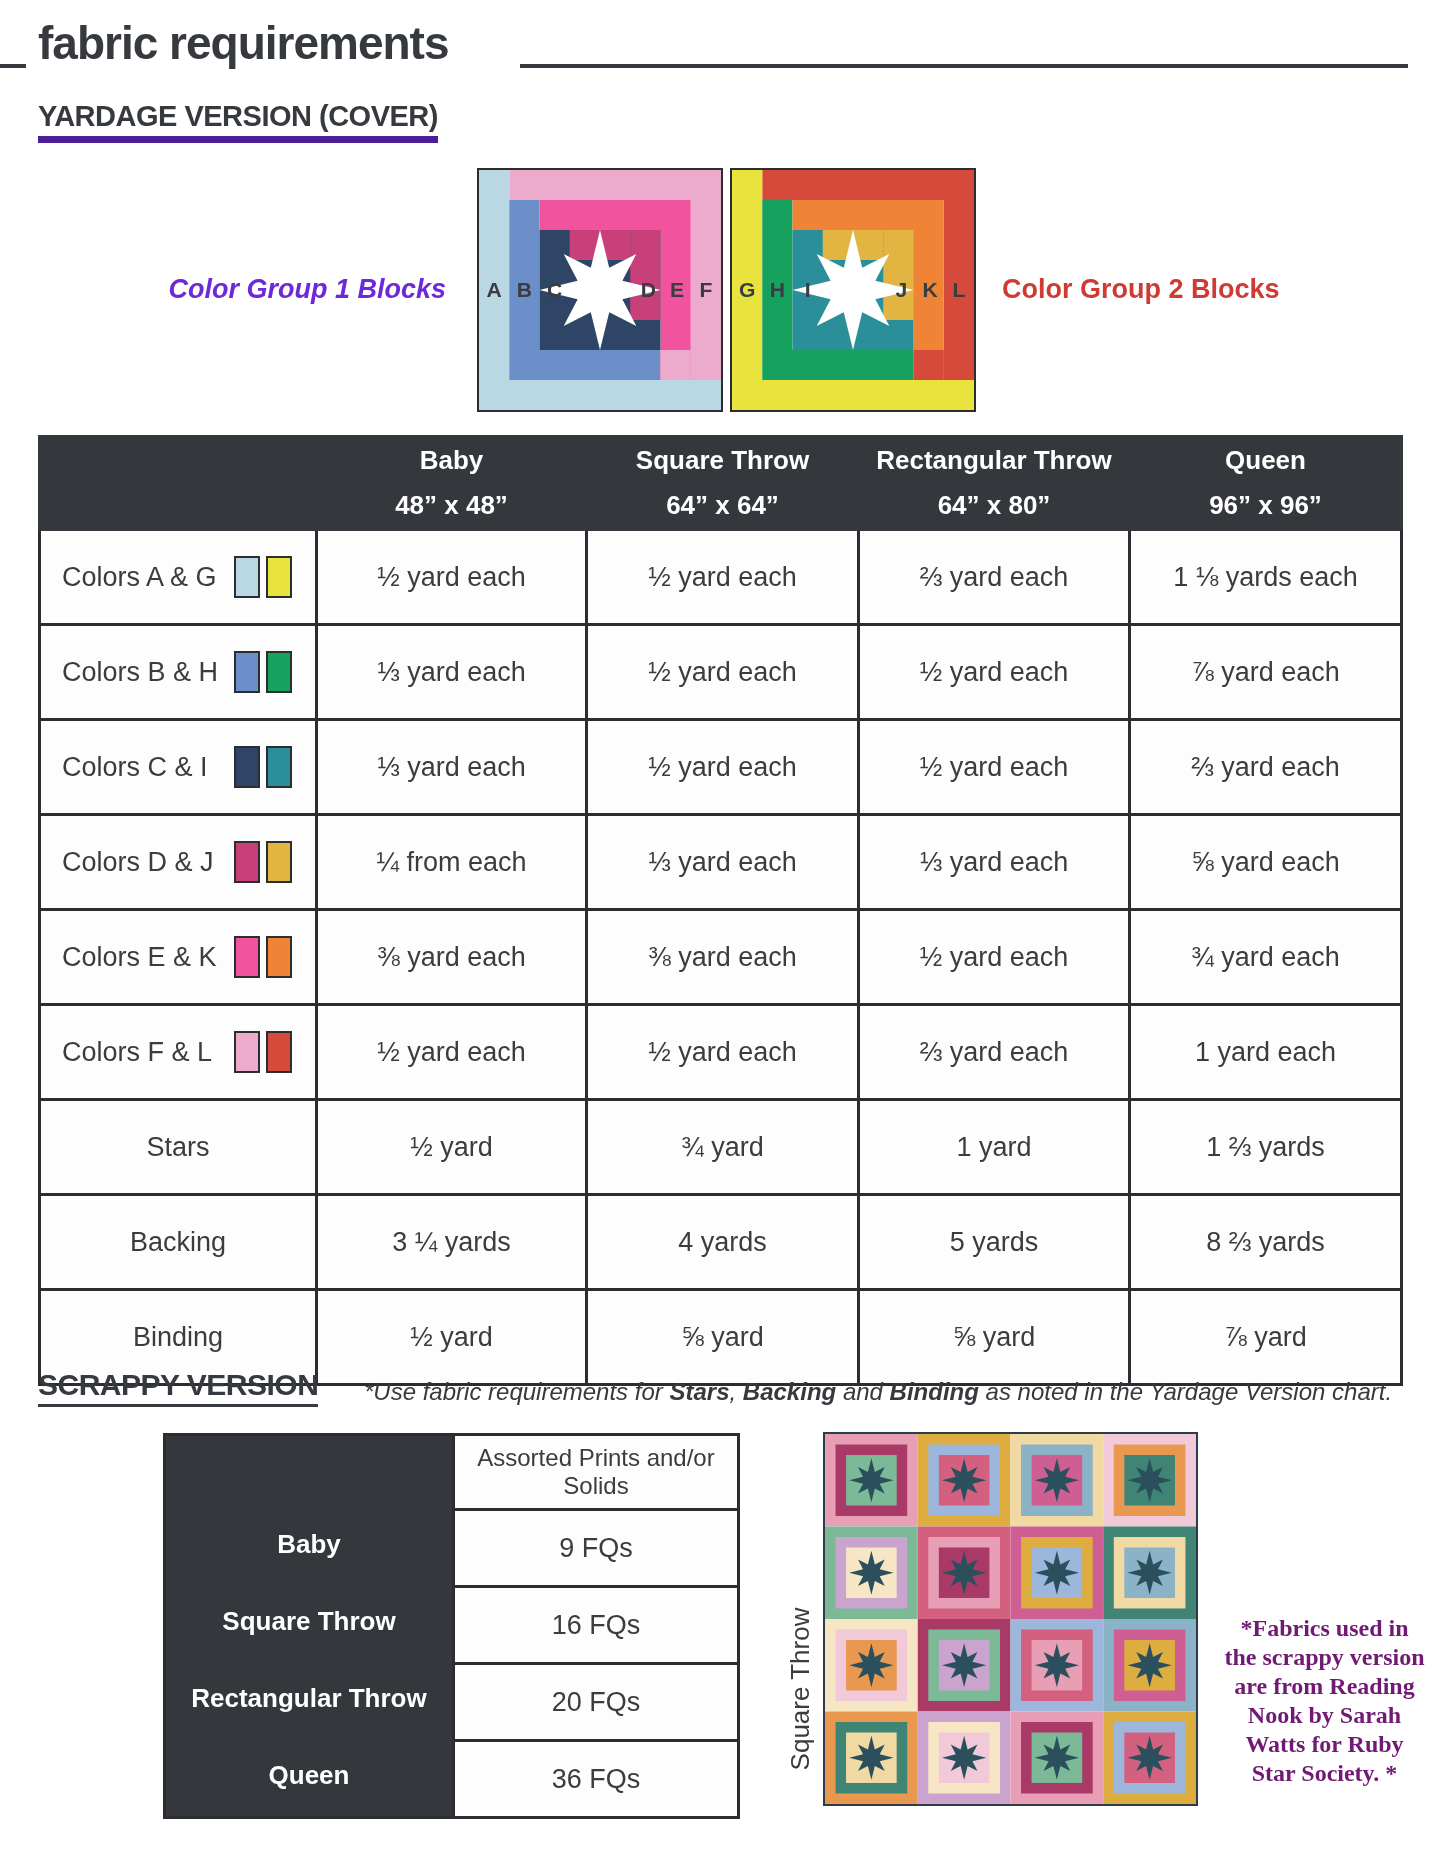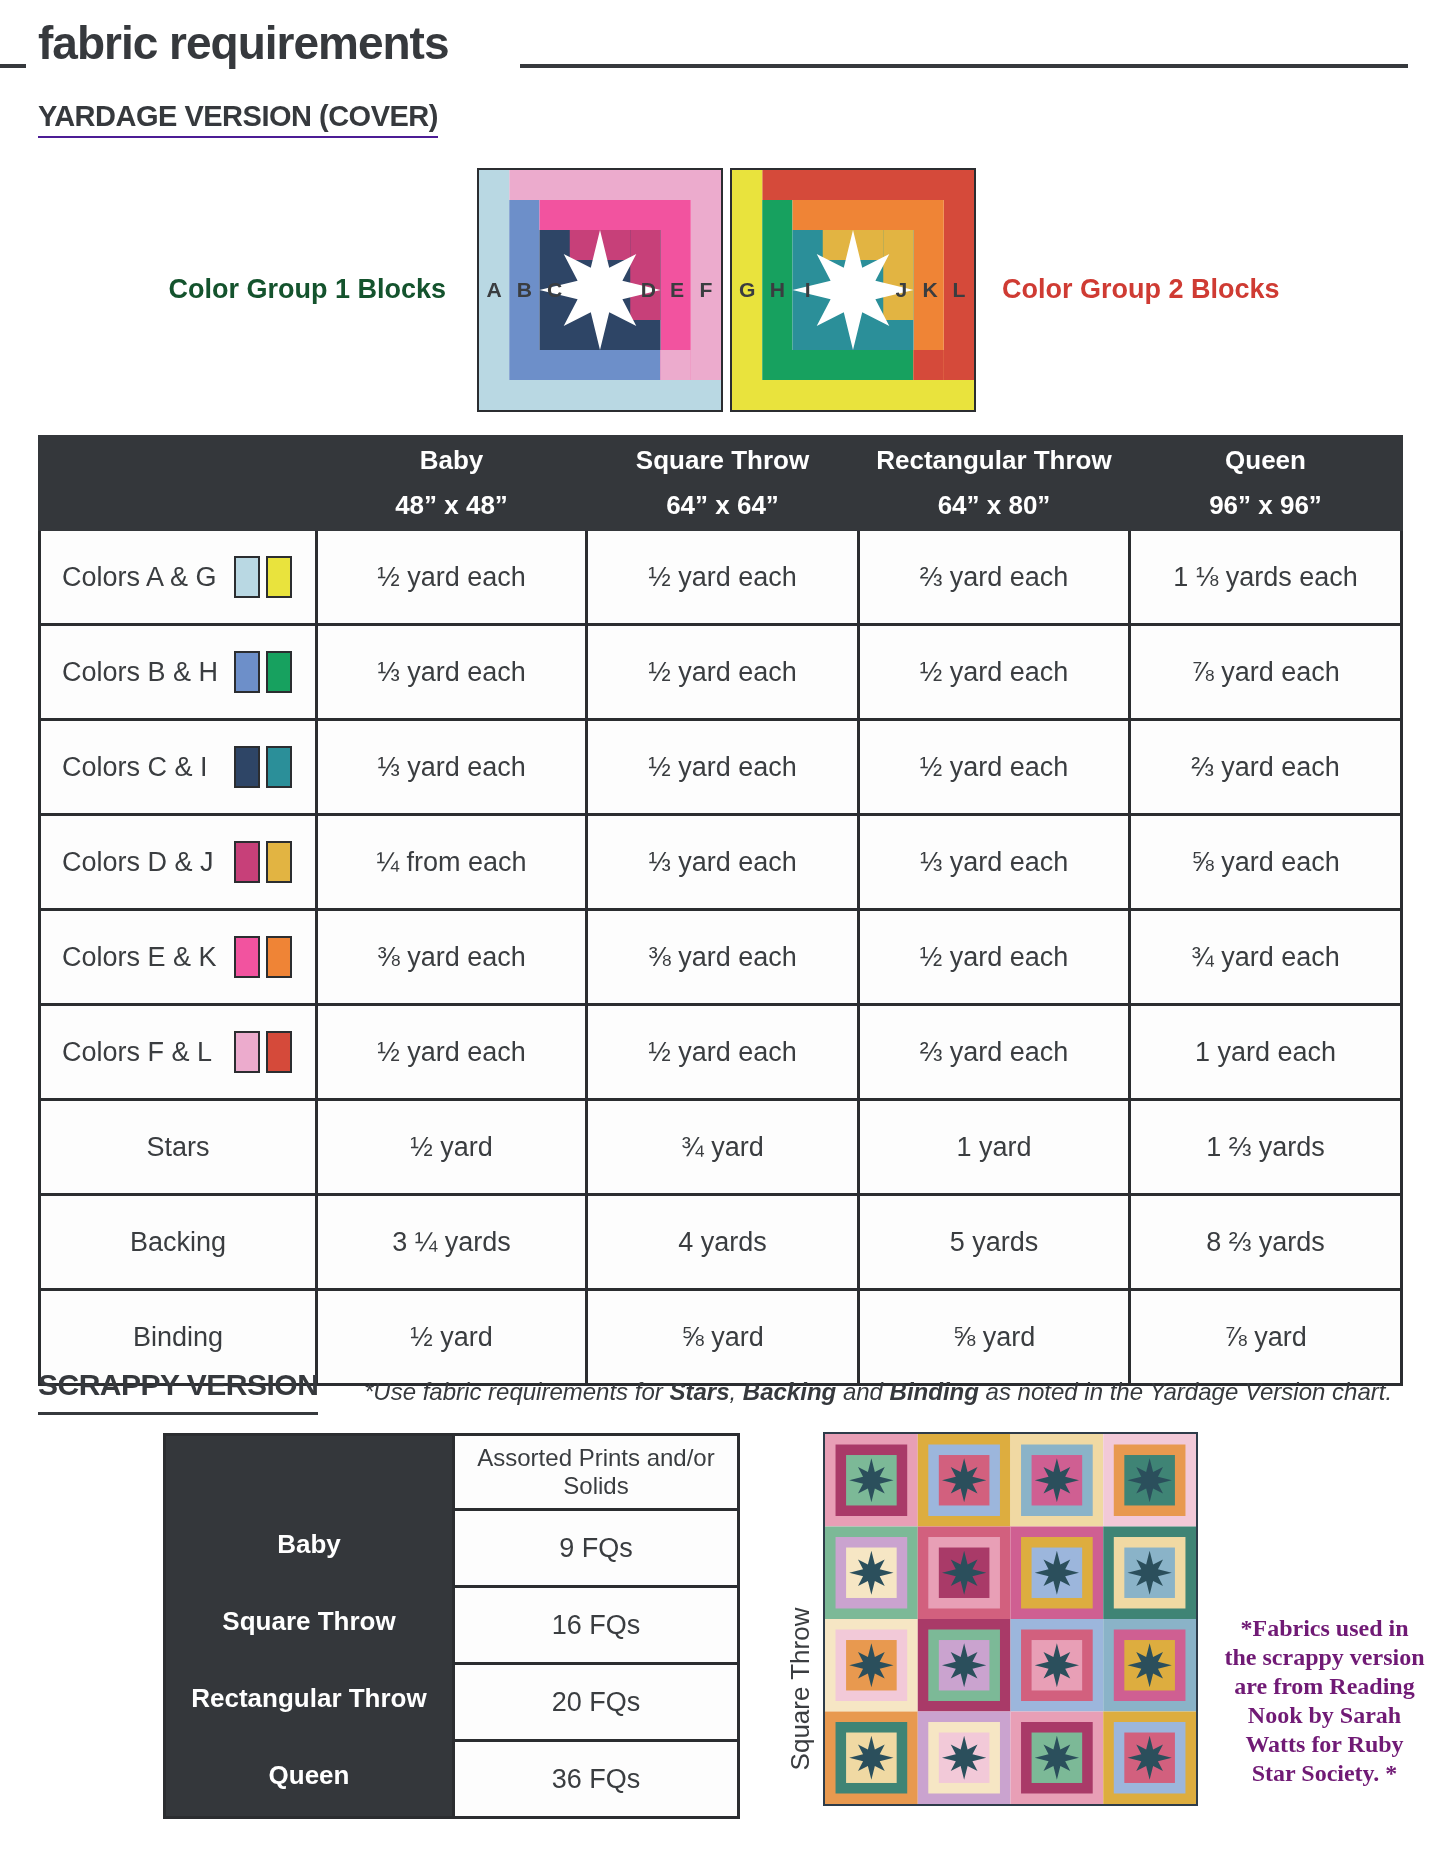--- a/index.html
+++ b/index.html
@@ -8,21 +8,21 @@
     font-family:"Liberation Sans",sans-serif;color:#3a3d40;overflow:hidden;
   }
   .abs{position:absolute;}
 
   
   #page-title{left:38px;top:16px;font-size:46px;font-weight:bold;letter-spacing:-1px;color:#36393d;margin:0;}
   .rule{position:absolute;height:4px;background:#36393d;}
   #rule-left{left:0;top:64px;width:26px;}
   #rule-right{left:520px;top:64px;width:888px;}
   #yardage-heading{left:38px;top:100px;font-size:29px;font-weight:bold;color:#36393d;
-    border-bottom:2px solid #4c1d95;padding-bottom:3px;letter-spacing:-0.5px;}
+    border-bottom:7px solid #4c1d95;padding-bottom:3px;letter-spacing:-0.5px;}
 
   
   .group-label{top:274px;font-size:27px;font-weight:bold;}
   #group1-label{left:150px;width:296px;text-align:right;}
   #group2-label{left:1002px;width:320px;text-align:left;}
   .block-svg{position:absolute;top:168px;border:2px solid #2b2d30;background:#fff;}
   #block1-svg{left:477px;}
   #block2-svg{left:730px;}
 
   
@@ -32,21 +32,21 @@
   #yardage-table th .hsize{margin-top:14px;}
   #yardage-table td{border:3px solid #2b2d30;background:#fdfdfd;height:90px;
     text-align:center;vertical-align:middle;font-size:27px;}
   .lblwrap{display:flex;align-items:center;padding-left:20px;}
   .lblwrap.center{justify-content:center;padding-left:0;}
   .swgroup{display:inline-flex;gap:6px;margin-left:auto;padding-right:22px;}
   .swatch{width:22px;height:38px;border:2px solid #2b2d30;display:inline-block;}
 
   
   #scrappy-heading{left:38px;top:1368px;font-size:30px;font-weight:bold;color:#36393d;
-    border-bottom:3px solid #36393d;padding-bottom:10px;letter-spacing:-0.5px;}
+    border-bottom:3px solid #36393d;padding-bottom:2px;letter-spacing:-0.5px;}
   #scrappy-note{left:364px;top:1378px;width:1040px;font-size:24px;font-style:italic;color:#36393d;}
   #scrappy-note .b{font-weight:bold;}
 
   #scrappy-table{left:163px;top:1433px;width:577px;display:flex;}
   #sc-dark{width:289px;background:#34373b;border:3px solid #2b2d30;border-right:none;box-sizing:border-box;}
   .sc-spacer{height:70px;}
   .sc-lbl{height:77px;display:flex;align-items:center;justify-content:center;
     color:#fff;font-weight:bold;font-size:26px;}
   #sc-vals{width:288px;display:flex;flex-direction:column;box-sizing:border-box;}
   .sc-cell{border:3px solid #2b2d30;box-sizing:border-box;background:#fdfdfd;
@@ -64,21 +64,21 @@
 </style>
 </head>
 <body>
 
 <div class="rule abs" id="rule-left"></div>
 <h1 class="abs" id="page-title">fabric requirements</h1>
 <div class="rule abs" id="rule-right"></div>
 
 <div class="abs" id="yardage-heading">YARDAGE VERSION (COVER)</div>
 
-<div class="abs group-label" id="group1-label" style="color: #14532d;">Color Group 1 Blocks</div>
+<div class="abs group-label" id="group1-label" style="color: #6d28d9; font-style: italic;">Color Group 1 Blocks</div>
 <svg class="block-svg" id="block1-svg" width="242" height="240" viewBox="0 0 160 160" preserveAspectRatio="none">
     <rect x="20" y="0" width="140" height="20" fill="#ecabcd"></rect>
     <rect x="140" y="20" width="20" height="120" fill="#ecabcd"></rect>
     <rect x="0" y="0" width="20" height="140" fill="#b9d8e3"></rect>
     <rect x="0" y="140" width="160" height="20" fill="#b9d8e3"></rect>
     <rect x="20" y="20" width="20" height="100" fill="#6d8fc9"></rect>
     <rect x="20" y="120" width="100" height="20" fill="#6d8fc9"></rect>
     <rect x="40" y="20" width="100" height="20" fill="#f2539f"></rect>
     <rect x="120" y="40" width="20" height="100" fill="#f2539f"></rect>
     <rect x="120" y="120" width="20" height="20" fill="#ecabcd"></rect>

